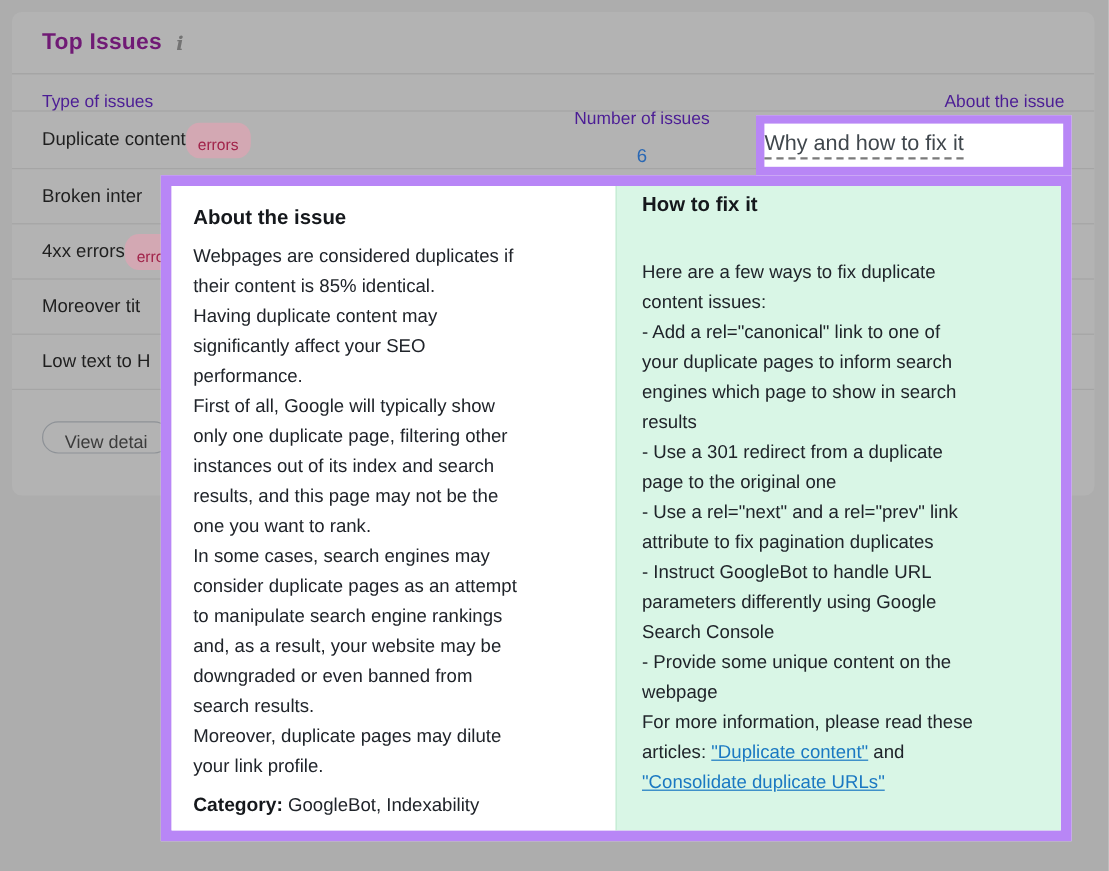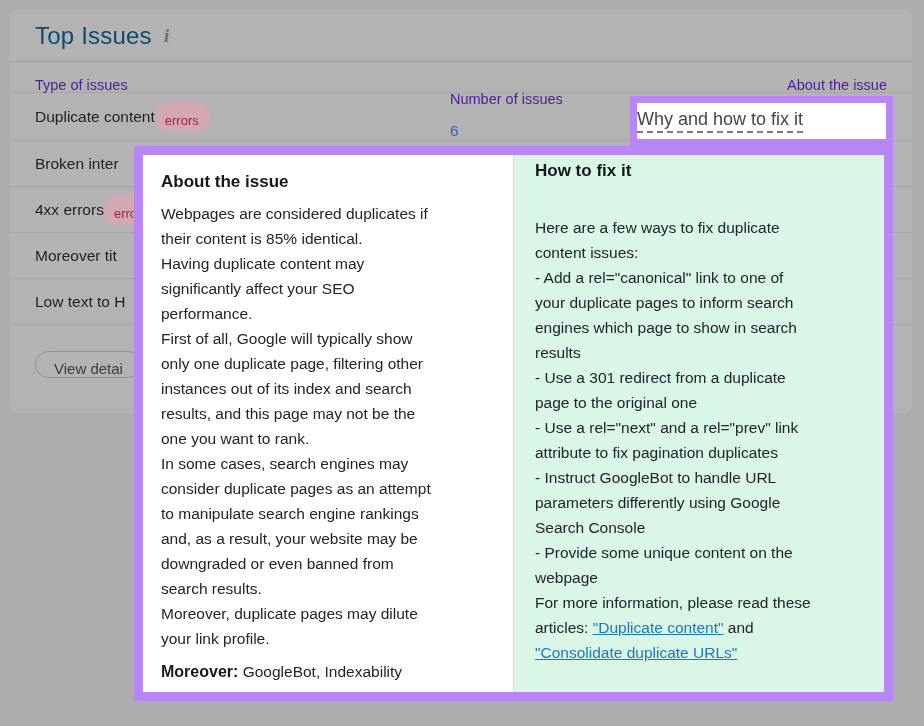--- a/index.html
+++ b/index.html
@@ -20,39 +20,39 @@
     border-radius: 8px;
     overflow: hidden;
   }
   .card-header {
     height: 52px;
     display: flex; align-items: center;
     padding: 0 25px;
     border-bottom: 1px solid #a2a2a2;
   }
   .card-title {
-    font-size: 24px; font-weight: 400; color: #0c4a6e;
+    font-size: 19px; font-weight: 700; color: #701a75;
     letter-spacing: .2px;
   }
   .info-icon {
     font-family: "DejaVu Serif", serif;
     font-style: italic; font-weight: 700;
     font-size: 16px; color: #737373;
     margin-left: 12px; margin-top: 2px;
   }
   .thead, .trow {
     display: grid;
     grid-template-columns: 1fr 170px 267px;
     align-items: center;
     padding: 0 25px;
     border-bottom: 1px solid #a5a5a5;
   }
   .thead { height: 31px; }
   .th { font-size: 14.5px; color: #4c1d95; }
-  .th.num, .td.num { text-align: left; margin-top: 29px; }
+  .th.num, .td.num { text-align: center; margin-top: 29px; }
   .th.about, .td.about { text-align: right; }
   .trow { height: 46px; }
   .trow.first { height: 48px; }
   .td.label {
     font-size: 15.5px; color: #1f1f1f;
     display: flex; align-items: center; 
     white-space: nowrap; overflow: hidden;
   }
   .badge {
     font-size: 13px; font-weight: 400;
@@ -216,21 +216,21 @@
 one you want to rank.
 In some cases, search engines may
 consider duplicate pages as an attempt
 to manipulate search engine rankings
 and, as a result, your website may be
 downgraded or even banned from
 search results.
 Moreover, duplicate pages may dilute
 your link profile.</div>
     <div class="category-line">
-      <span class="category-label">Moreover:</span><span> GoogleBot, Indexability</span>
+      <span class="category-label">Category:</span><span> GoogleBot, Indexability</span>
     </div>
   </div>
 
   <div class="pop-col pop-fix">
     <div class="pop-heading">How to fix it</div>
     <div class="pop-body">
       <span>Here are a few ways to fix duplicate
 content issues:
 - Add a rel="canonical" link to one of
 your duplicate pages to inform search

